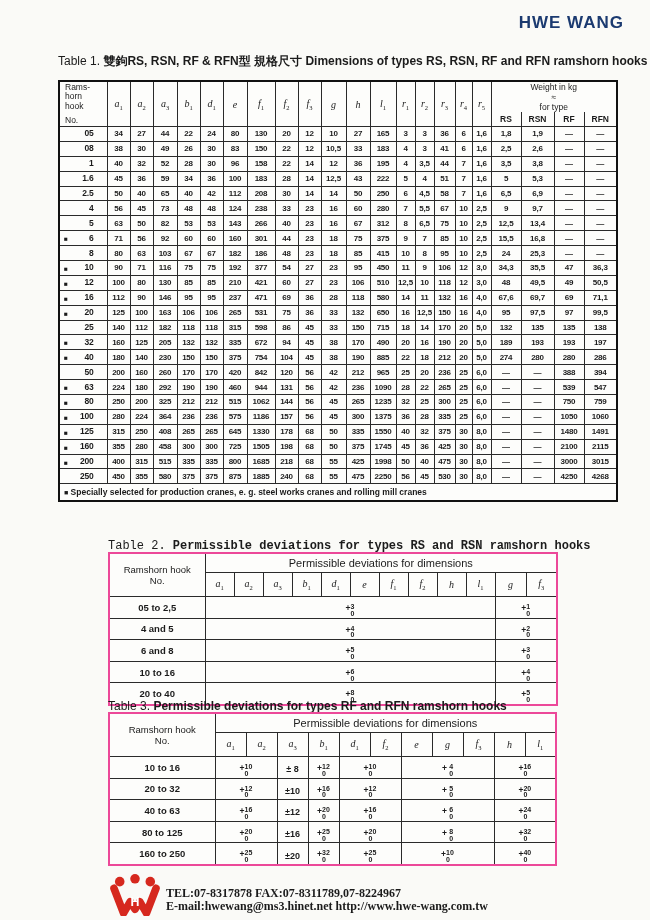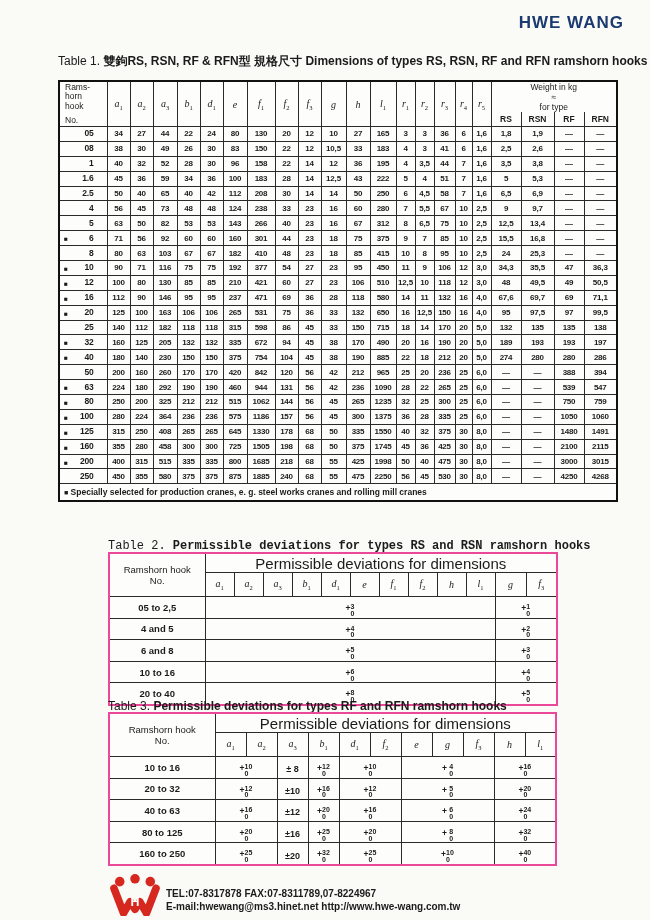--- a/index.html
+++ b/index.html
@@ -32,37 +32,37 @@
   .t1 .wcol{font-size:8.5px; font-weight:bold; border-top:none; height:14px;}
   .t1 tbody td{font-size:8px; font-weight:bold; height:13.9px; line-height:13px; letter-spacing:-0.2px;}
   .t1 td.no{position:relative; text-align:right; padding-right:13px; font-size:8.5px;}
   .t1 .mk{position:absolute; left:4px; top:50%; transform:translateY(-50%); font-size:6.5px;}
   .t1 td.fn{text-align:left; font-size:8.5px; height:16px; padding-left:4px; letter-spacing:0;}
   .t1 td.fn .mk2{font-size:7px;}
   
   .t2,.t3{position:absolute; left:108px; width:448px; border:2px solid #ec4899;}
   .t2{top:552px;} .t3{top:712px;}
   .t2 th,.t3 th{font-weight:normal;}
-  .grp{font-size:15px; height:18px;}
+  .grp{font-size:11px; height:18px;}
   .cornr{font-size:9.5px; line-height:11px;}
   .dimth{font-family:"Liberation Serif", serif; font-style:italic; font-size:10px; height:23px;}
   .dimth sub{font-size:6.5px; font-style:normal;}
   .t2 th.rl,.t3 th.rl{font-weight:bold; font-size:9.5px;}
   .t2 tbody td{height:18px;} .t3 tbody td{height:20px;}
   .dev{display:inline-flex; align-items:flex-start; justify-content:center;}
   .dev .sign{font-size:8.5px; font-weight:bold; line-height:8px; white-space:pre;}
   .dev .stk{display:inline-flex; flex-direction:column; font-size:7px; line-height:6.8px; font-weight:bold; text-align:left;}
   .pm{font-size:9px; font-weight:bold;}
   
   .footer{position:absolute; left:110px; top:874px; display:flex; align-items:center;}
   .logo{flex:0 0 auto; margin-right:6px;}
   .co{margin-right:10px;}
   .co .zh{color:#d6281e; font-weight:bold; font-size:13.5px; letter-spacing:0.5px; line-height:14px;}
   .co .en{color:#d6281e; font-weight:bold; font-size:8px; line-height:9px; white-space:nowrap;}
-  .contact{font-family:Liberation Sans, sans-serif; font-size:10px; font-weight:bold; line-height:13px; white-space:nowrap; padding-top:6px;}
+  .contact{font-family:Liberation Serif, serif; font-size:12px; font-weight:bold; line-height:13px; white-space:nowrap; padding-top:6px;}
 </style>
 </head>
 <body>
 
 <div class="page">
 
   <div class="brand">HWE WANG</div>
 
   <div class="tbl-title" style="left:58px; top:53px;">
     <span class="pfx">Table 1.</span>
@@ -326,21 +326,21 @@
           <td class="wv">—</td>
         </tr>
         <tr>
           <td class="no">8</td>
           <td>80</td>
           <td>63</td>
           <td>103</td>
           <td>67</td>
           <td>67</td>
           <td>182</td>
-          <td>410</td>
+          <td>186</td>
           <td>48</td>
           <td>23</td>
           <td>18</td>
           <td>85</td>
           <td>415</td>
           <td>10</td>
           <td>8</td>
           <td>95</td>
           <td>10</td>
           <td>2,5</td>

